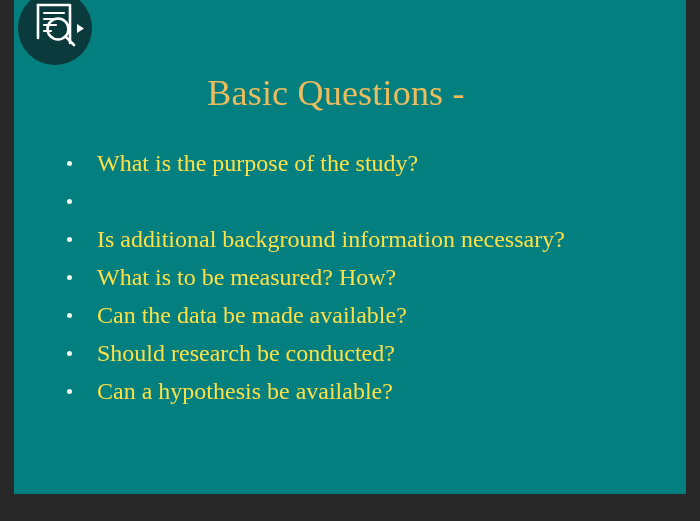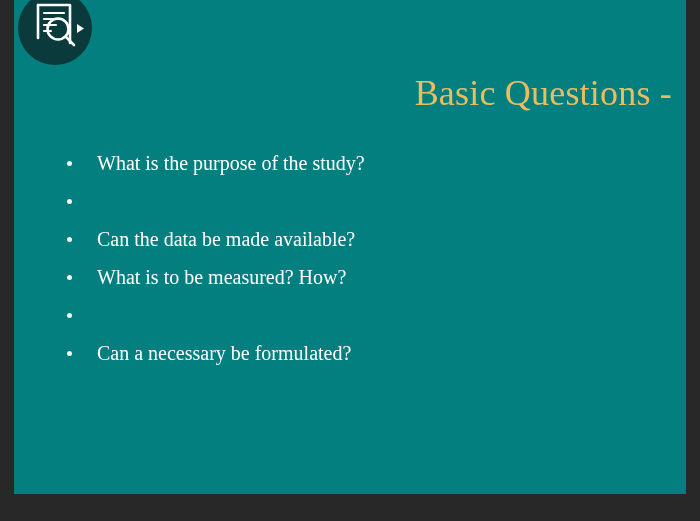--- a/index.html
+++ b/index.html
@@ -49,21 +49,21 @@
     left: 0; top: 0;
     width: 74px; height: 74px;
   }
 
   
   #slide-title {
     position: absolute;
     left: 0;
     top: 18px;
     width: 672px;
-    text-align: right;
+    text-align: center;
     color: #ebbd5f;
     font-size: 36px;
     line-height: 50px;
     letter-spacing: 0.2px;
     white-space: pre-line;
   }
   #slide-title .line {
     display: block;
     
     transform: translateX(-14px);
@@ -77,22 +77,22 @@
     width: 610px;
     margin: 0;
     padding: 0;
     list-style: none;
   }
   #bullet-list li {
     position: relative;
     padding-left: 35px;
     height: 38px;
     line-height: 38px;
-    color: #ffffff;
-    font-size: 20px;
+    color: #fde047;
+    font-size: 24px;
     white-space: nowrap;
   }
   #bullet-list li .bullet-dot {
     position: absolute;
     left: 5px;
     top: 50%;
     width: 5px;
     height: 5px;
     margin-top: -2px;
     border-radius: 50%;
@@ -136,30 +136,35 @@
     <ul id="bullet-list">
       <li>
         <span class="bullet-dot"></span>
         <span class="bullet-text">What is the purpose of the study?</span>
       </li>
       <li>
         <span class="bullet-dot"></span>
       </li>
       <li>
         <span class="bullet-dot"></span>
-        <span class="bullet-text">Can the data be made available?</span>
+        <span class="bullet-text">Is additional background information necessary?</span>
       </li>
       <li>
         <span class="bullet-dot"></span>
         <span class="bullet-text">What is to be measured? How?</span>
       </li>
       <li>
         <span class="bullet-dot"></span>
+        <span class="bullet-text">Can the data be made available?</span>
       </li>
       <li>
         <span class="bullet-dot"></span>
-        <span class="bullet-text">Can a necessary be formulated?</span>
+        <span class="bullet-text">Should research be conducted?</span>
+      </li>
+      <li>
+        <span class="bullet-dot"></span>
+        <span class="bullet-text">Can a hypothesis be available?</span>
       </li>
     </ul>
 
   </div>
 
 </div>
 
 </body></html>

